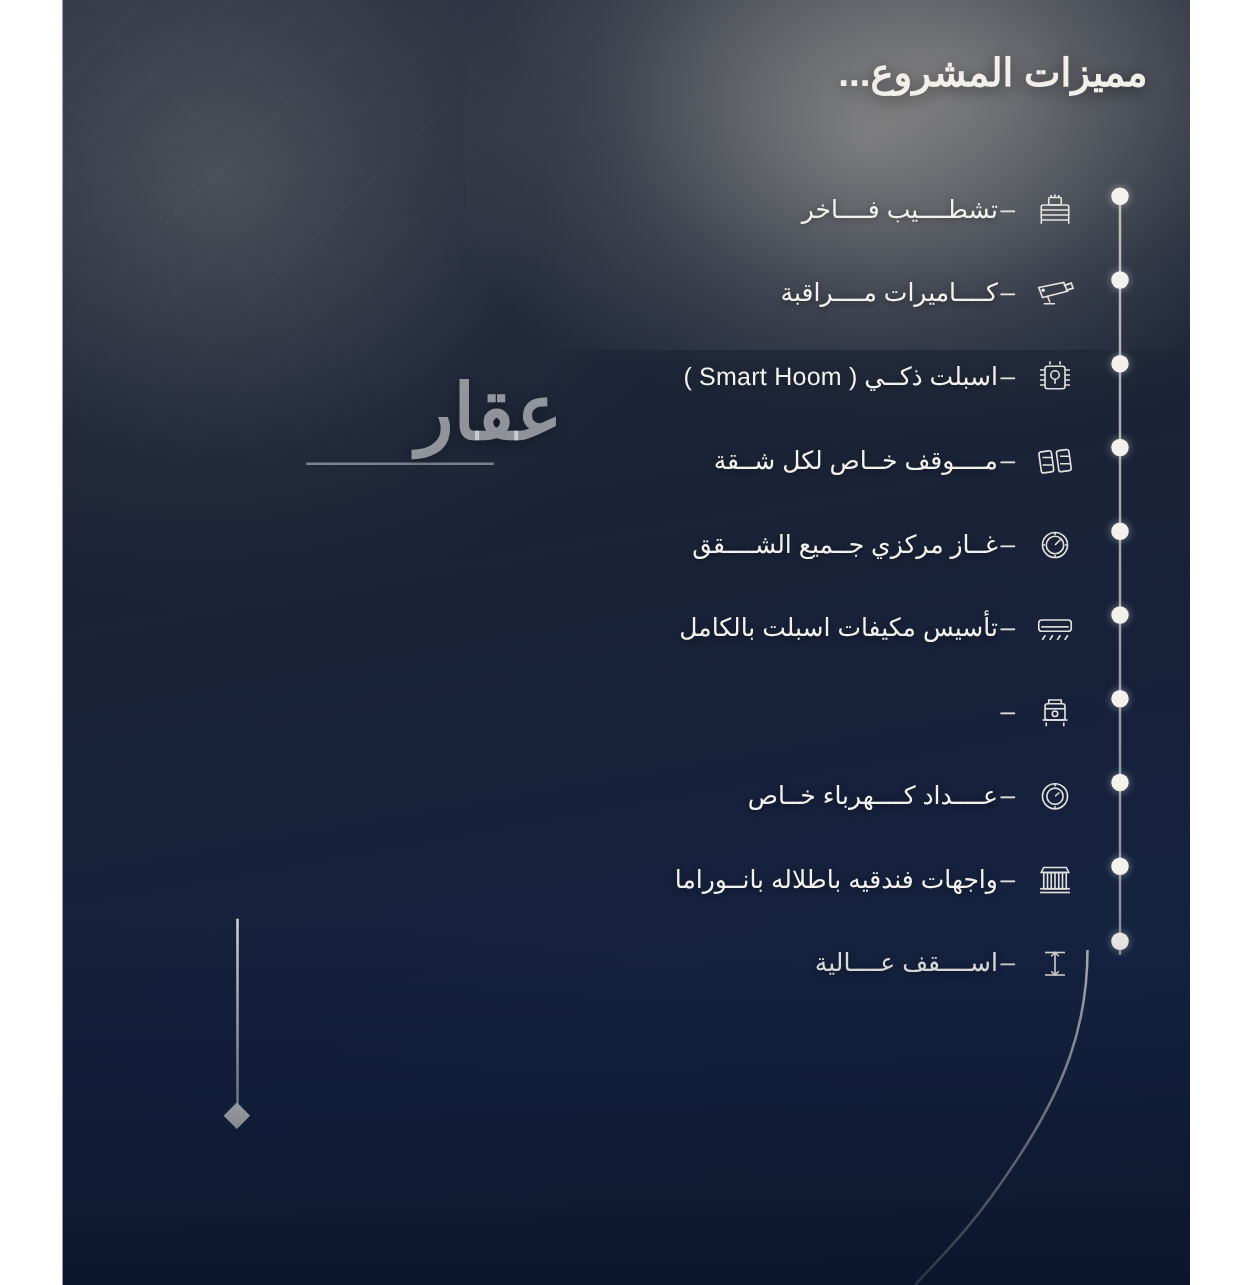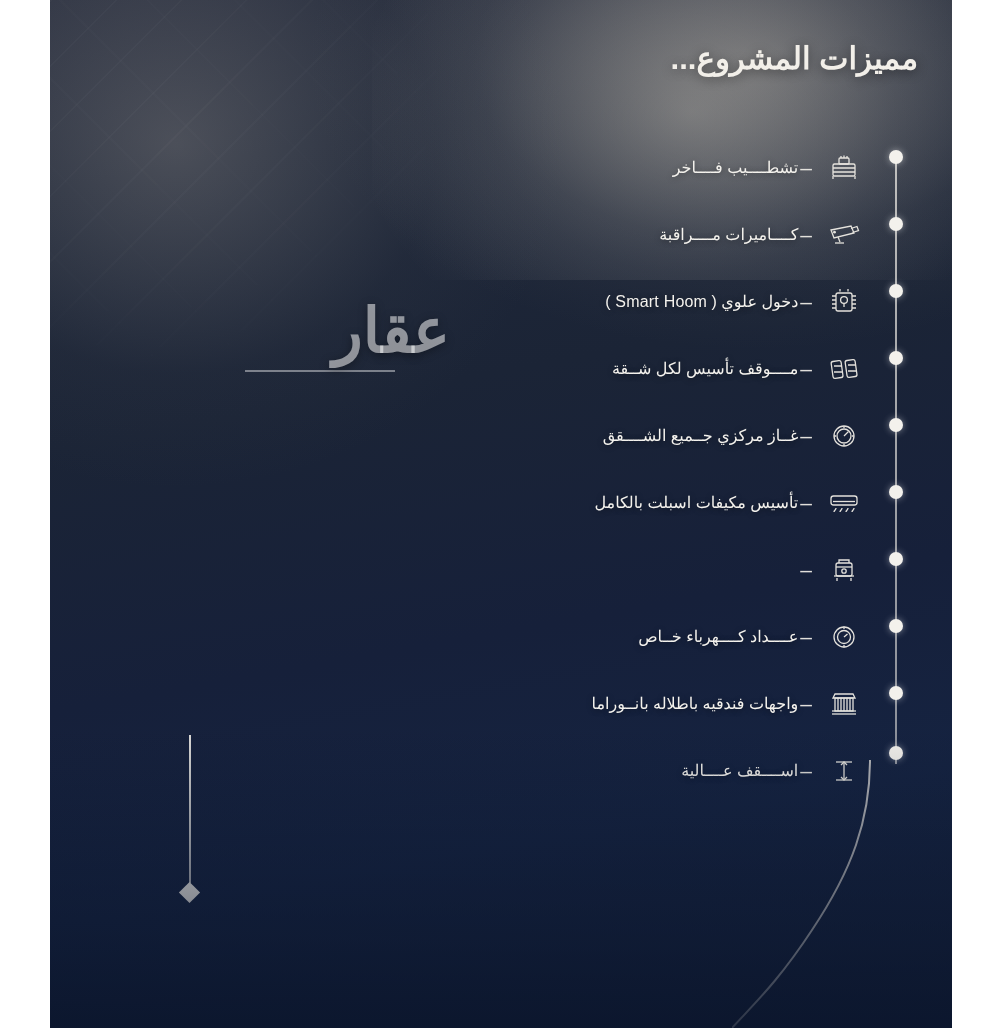--- a/index.html
+++ b/index.html
@@ -129,21 +129,21 @@
     opacity: 0.95;
   }
   .feature .icon svg { display: block; }
   .feature .dash {
     color: #eceae4;
     font-size: 21px;
     padding: 0 6px 0 2px;
     opacity: 0.95;
   }
   .feature .label {
-    font-size: 16px;
+    font-size: 20px;
     color: #f4f2ed;
     white-space: nowrap;
     letter-spacing: 0.2px;
     text-shadow: 0 1px 6px rgba(0,0,0,0.4);
     direction: rtl;
   }
   .feature .label.stretch {
     letter-spacing: 4.5px;
   }
 
@@ -285,35 +285,35 @@
             <rect x="9" y="6" width="16" height="18" rx="2"></rect>
             <circle cx="17" cy="13" r="3.4"></circle>
             <path d="M17 16.4V20"></path>
             <path d="M9 9H5M9 13H5M9 17H5M9 21H5"></path>
             <path d="M25 9h4M25 13h4M25 17h4M25 21h4"></path>
             <path d="M13 4.5V2M21 4.5V2"></path>
           </svg>
         </span>
         <span class="dash">–</span>
         <span class="label">
-          <span>دخول علوي ( Smart Hoom )</span>
+          <span>اسبلت ذكــي ( Smart Hoom )</span>
         </span>
       </div>
 
       <div class="feature">
         <span class="icon">
           <svg width="34" height="30" viewBox="0 0 34 30" fill="none" stroke="currentColor" stroke-width="1.3">
             <rect x="5" y="7" width="10" height="17" rx="2" transform="rotate(-8 10 15)"></rect>
             <rect x="19" y="6" width="10" height="17" rx="2" transform="rotate(-8 24 14)"></rect>
             <path d="M7 12h8M21 11h8"></path>
             <path d="M7 18h8M21 17h8"></path>
           </svg>
         </span>
         <span class="dash">–</span>
-        <span class="label stretch">مــــوقف تأسيس لكل شــقة</span>
+        <span class="label stretch">مــــوقف خــاص لكل شــقة</span>
       </div>
 
       <div class="feature">
         <span class="icon">
           <svg width="32" height="30" viewBox="0 0 32 30" fill="none" stroke="currentColor" stroke-width="1.3">
             <circle cx="16" cy="15" r="10"></circle>
             <circle cx="16" cy="15" r="7"></circle>
             <path d="M16 15l4.5-4.5"></path>
             <path d="M16 5v2M16 23v2M6 15h2M24 15h2"></path>
           </svg>

